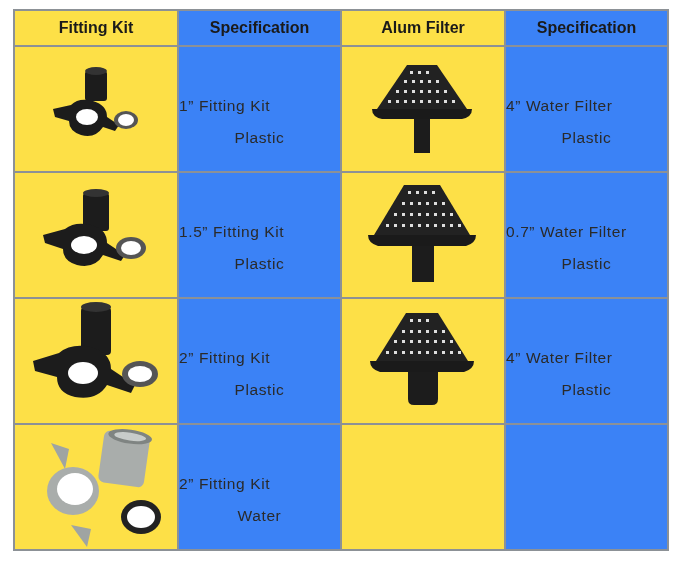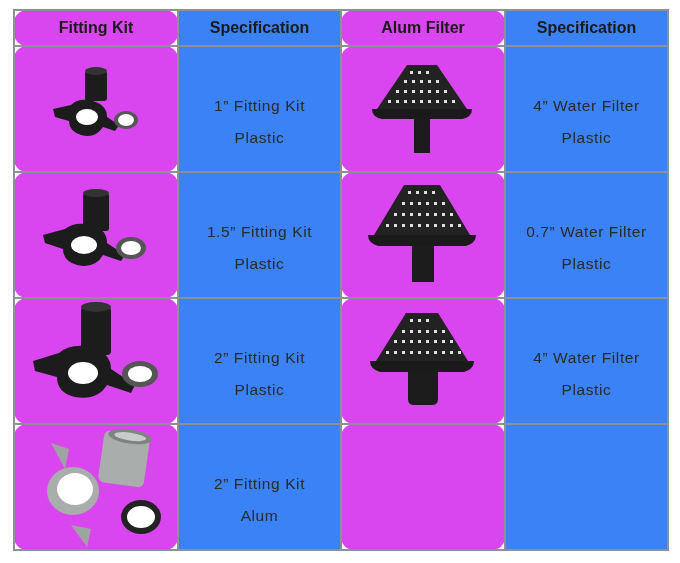--- a/index.html
+++ b/index.html
@@ -1,24 +1,24 @@
 <!DOCTYPE html>
 <html><head>
   <meta charset="utf-8">
   <style>
     html, body { margin: 0; padding: 0; background: #ffffff; }
     body { width: 680px; height: 563px; position: relative; overflow: hidden; font-family: "Liberation Sans", sans-serif; }
     .tbl { position: absolute; left: 13px; top: 9px; border-collapse: collapse; table-layout: fixed; }
     .tbl td, .tbl th { border: 2px solid #8c9196; padding: 0; margin: 0; }
     .tbl th { height: 34px; font-weight: bold; font-size: 16px; color: #1a1a1a; text-align: center; vertical-align: middle; }
     .tbl tr.row td { height: 124px; }
-    .c-img { width: 162px; background: #d946ef; border-radius: 13px; }
+    .c-img { width: 162px; background: #fde047; }
     .c-spec { width: 161px; background: #3b82f6; }
     .spec { position: relative; height: 124px; font-size: 15.5px; color: #2a2a2a; letter-spacing: 0.6px; }
-    .spec .l1 { position: absolute; top: 50px; left: 0; right: 0; text-align: center; }
+    .spec .l1 { position: absolute; top: 50px; left: 0; right: 0; }
     .spec .l2 { position: absolute; top: 82px; left: 0; right: 0; text-align: center; box-sizing: border-box; }
     .imgbox { position: relative; width: 100%; height: 124px; }
     svg { display: block; }
   </style>
 </head>
 <body>
 
 <table class="tbl">
   <thead>
     <tr>
@@ -235,21 +235,21 @@
             <ellipse cx="58" cy="66" rx="26" ry="24" fill="#a9adab"></ellipse>
             <ellipse cx="60" cy="64" rx="18" ry="16" fill="#fff"></ellipse>
             <ellipse cx="126" cy="92" rx="20" ry="17" fill="#222"></ellipse>
             <ellipse cx="126" cy="92" rx="14" ry="11" fill="#fff"></ellipse>
           </svg>
         </div>
       </td>
       <td class="c-spec">
         <div class="spec">
           <div class="l1">2” Fitting Kit</div>
-          <div class="l2">Alum</div>
+          <div class="l2">Water</div>
         </div>
       </td>
       <td class="c-img">
         <div class="imgbox"></div>
       </td>
       <td class="c-spec">
         <div class="spec">
           <div class="l1"></div>
           <div class="l2"></div>
         </div>

